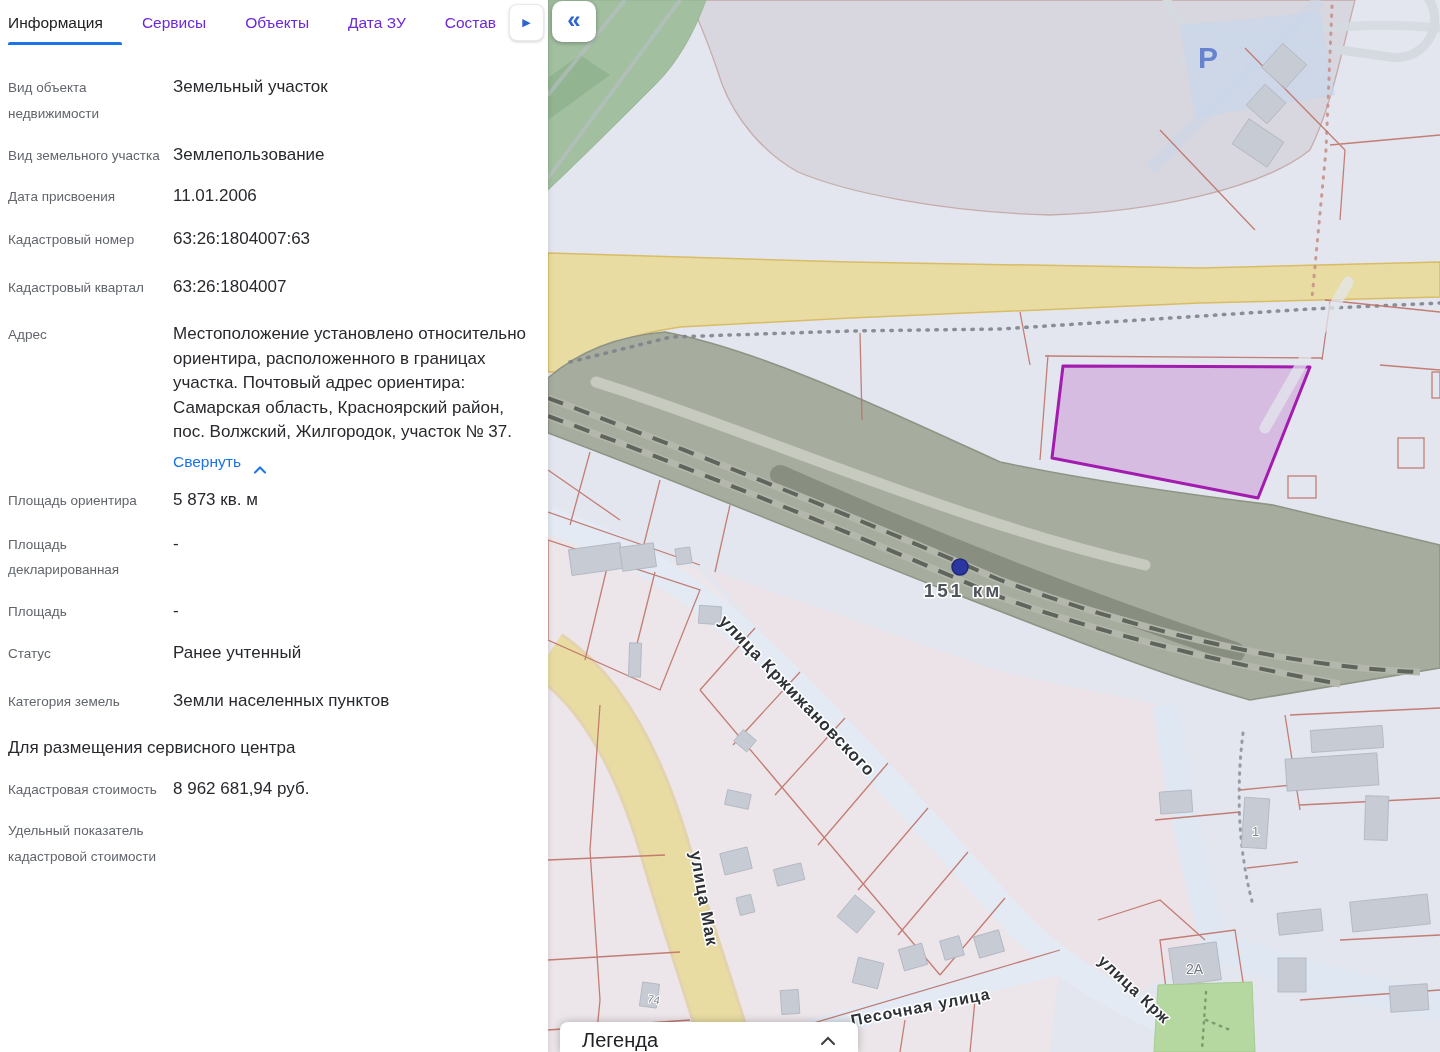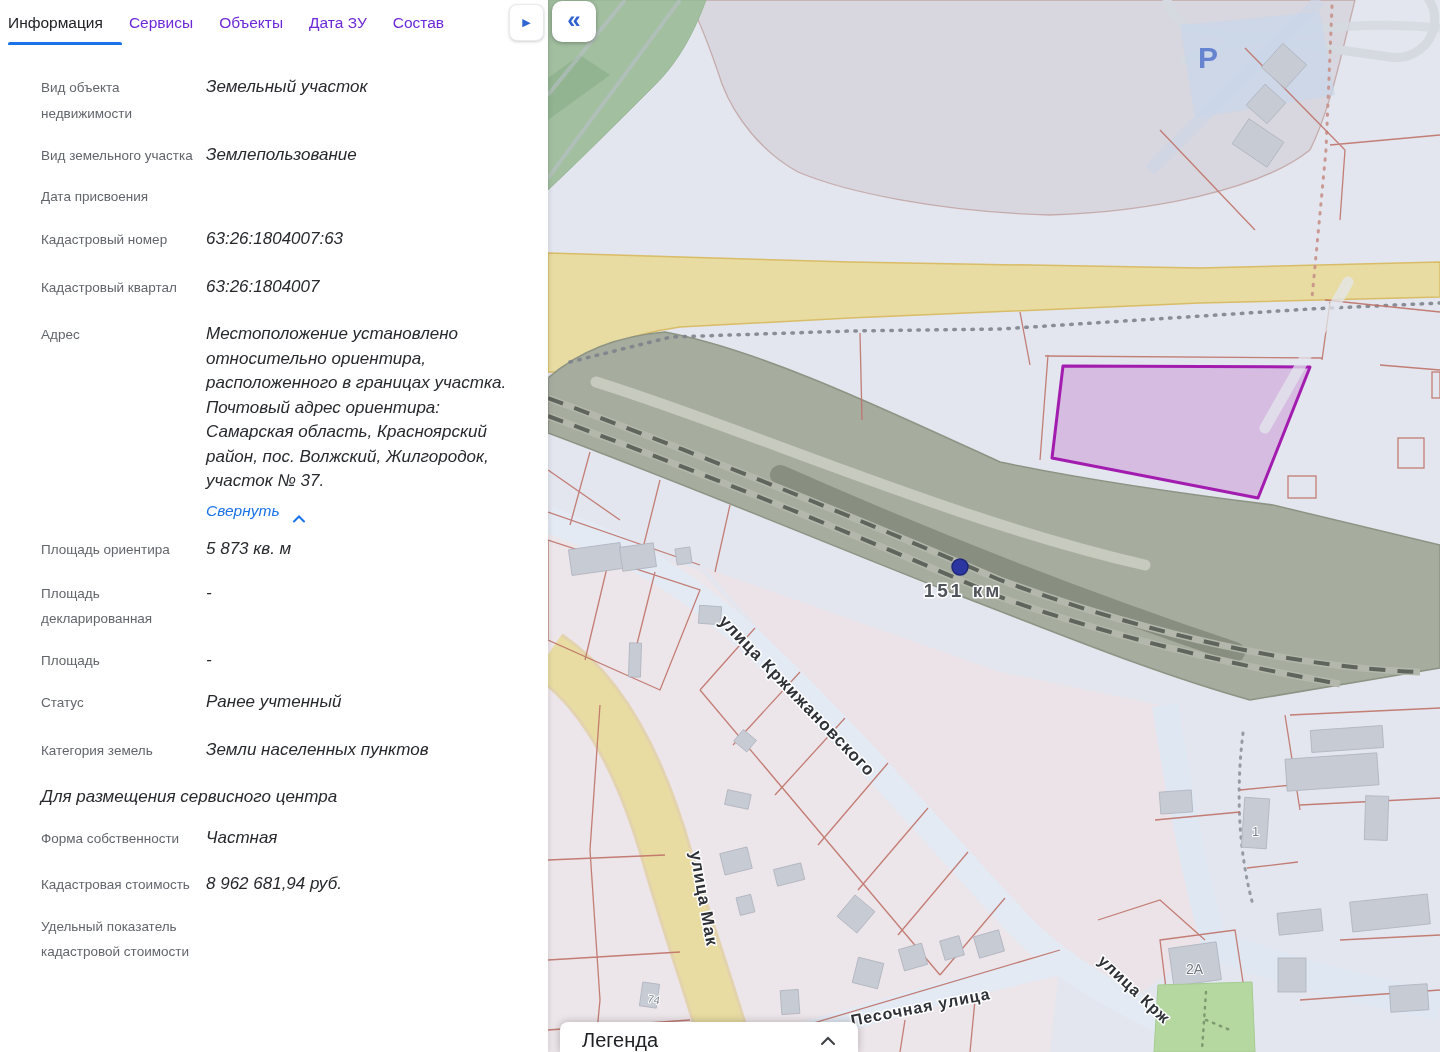--- a/index.html
+++ b/index.html
@@ -1,30 +1,30 @@
 <!DOCTYPE html>
 <html><head>
 <meta charset="utf-8">
 <style>
   html,body{margin:0;padding:0;background:#fff;}
   *{box-sizing:border-box;font-family:"Liberation Sans","DejaVu Sans",sans-serif;}
   .app{position:relative;width:1440px;height:1052px;overflow:hidden;background:#e3e6ee;}
 
   
   .panel{position:absolute;left:0;top:0;width:548px;height:1052px;background:#fff;z-index:5;box-shadow:2px 0 4px rgba(0,0,0,.08);}
-  .tabs{position:relative;display:flex;align-items:center;height:45px;padding-left:8px;gap:26px;}
+  .tabs{position:relative;display:flex;align-items:center;height:45px;padding-left:8px;gap:39px;}
   .tab{font-size:15.5px;color:#6d28d9;white-space:nowrap;cursor:pointer;}
   .tab.active{color:#202124;}
   .tab-underline{position:absolute;left:8px;bottom:0;width:114px;height:3px;background:#1a73e8;border-radius:2px 2px 0 0;}
   .tab-scroll{position:absolute;left:509px;top:4px;width:35px;height:37px;background:#fff;border:1px solid #e8eaee;border-radius:8px;box-shadow:0 1px 3px rgba(0,0,0,.18);display:flex;align-items:center;justify-content:center;cursor:pointer;padding:0;}
   .tab-scroll span{color:#2f63d1;font-size:11px;line-height:1;}
-  .fields{padding:30px 18px 0 8px;margin-left:33px;}
+  .fields{padding:30px 18px 0 8px;}
   .row{display:flex;align-items:flex-start;}
   .flabel{flex:0 0 165px;padding-right:8px;font-size:13.5px;line-height:25.5px;color:#61656c;}
-  .fvalue{flex:1;font-size:17px;line-height:24.5px;color:#27292d;font-style:italic;}
+  .fvalue{flex:1;font-size:17px;line-height:24.5px;color:#27292d;}
   .collapse-link{display:flex;align-items:flex-end;gap:12px;margin-top:5px;color:#1a73e8;font-size:15.5px;cursor:pointer;}
 
   
   .map{position:absolute;left:548px;top:0;width:892px;height:1052px;}
   .map svg{display:block;}
   .map-collapse-btn{position:absolute;left:4px;top:1px;width:44px;height:41px;background:#fff;border:none;border-radius:10px;box-shadow:0 1px 4px rgba(0,0,0,.3);display:flex;align-items:center;justify-content:center;cursor:pointer;}
   .map-collapse-btn span{color:#2f63d1;font-size:24px;font-weight:bold;line-height:1;margin-top:-4px;}
   .legend{position:absolute;left:12px;top:1022px;width:298px;height:30px;background:#fff;border-radius:8px 8px 0 0;box-shadow:0 0 8px rgba(0,0,0,.25);display:flex;align-items:flex-start;justify-content:space-between;padding:7px 22px 16px 22px;}
   .legend-title{font-size:20px;color:#202124;}
   .svgtext{paint-order:stroke;stroke:#ffffff;stroke-width:3px;stroke-linejoin:round;font-weight:600;}
@@ -52,20 +52,21 @@
       <div class="row" style="margin-bottom:17px">
         <div class="flabel">Вид объекта недвижимости</div>
         <div class="fvalue">Земельный участок</div>
       </div>
       <div class="row" style="margin-bottom:15px">
         <div class="flabel">Вид земельного участка</div>
         <div class="fvalue">Землепользование</div>
       </div>
       <div class="row" style="margin-bottom:18px">
         <div class="flabel">Дата присвоения</div>
+        <div class="fvalue">11.01.2006</div>
       </div>
       <div class="row" style="margin-bottom:22px">
         <div class="flabel">Кадастровый номер</div>
         <div class="fvalue">63:26:1804007:63</div>
       </div>
       <div class="row" style="margin-bottom:22px">
         <div class="flabel">Кадастровый квартал</div>
         <div class="fvalue">63:26:1804007</div>
       </div>
       <div class="row" style="margin-bottom:14px">
@@ -95,24 +96,20 @@
       <div class="row" style="margin-bottom:22px">
         <div class="flabel">Статус</div>
         <div class="fvalue">Ранее учтенный</div>
       </div>
       <div class="row" style="margin-bottom:22px">
         <div class="flabel">Категория земель</div>
         <div class="fvalue">Земли населенных пунктов</div>
       </div>
       <div class="row" style="margin-bottom:16px">
         <div class="fvalue">Для размещения сервисного центра</div>
-      </div>
-      <div class="row" style="margin-bottom:21px">
-        <div class="flabel">Форма собственности</div>
-        <div class="fvalue">Частная</div>
       </div>
       <div class="row" style="margin-bottom:16px">
         <div class="flabel">Кадастровая стоимость</div>
         <div class="fvalue">8 962 681,94 руб.</div>
       </div>
       <div class="row">
         <div class="flabel">Удельный показатель кадастровой стоимости</div>
       </div>
     </div>
   </aside>

